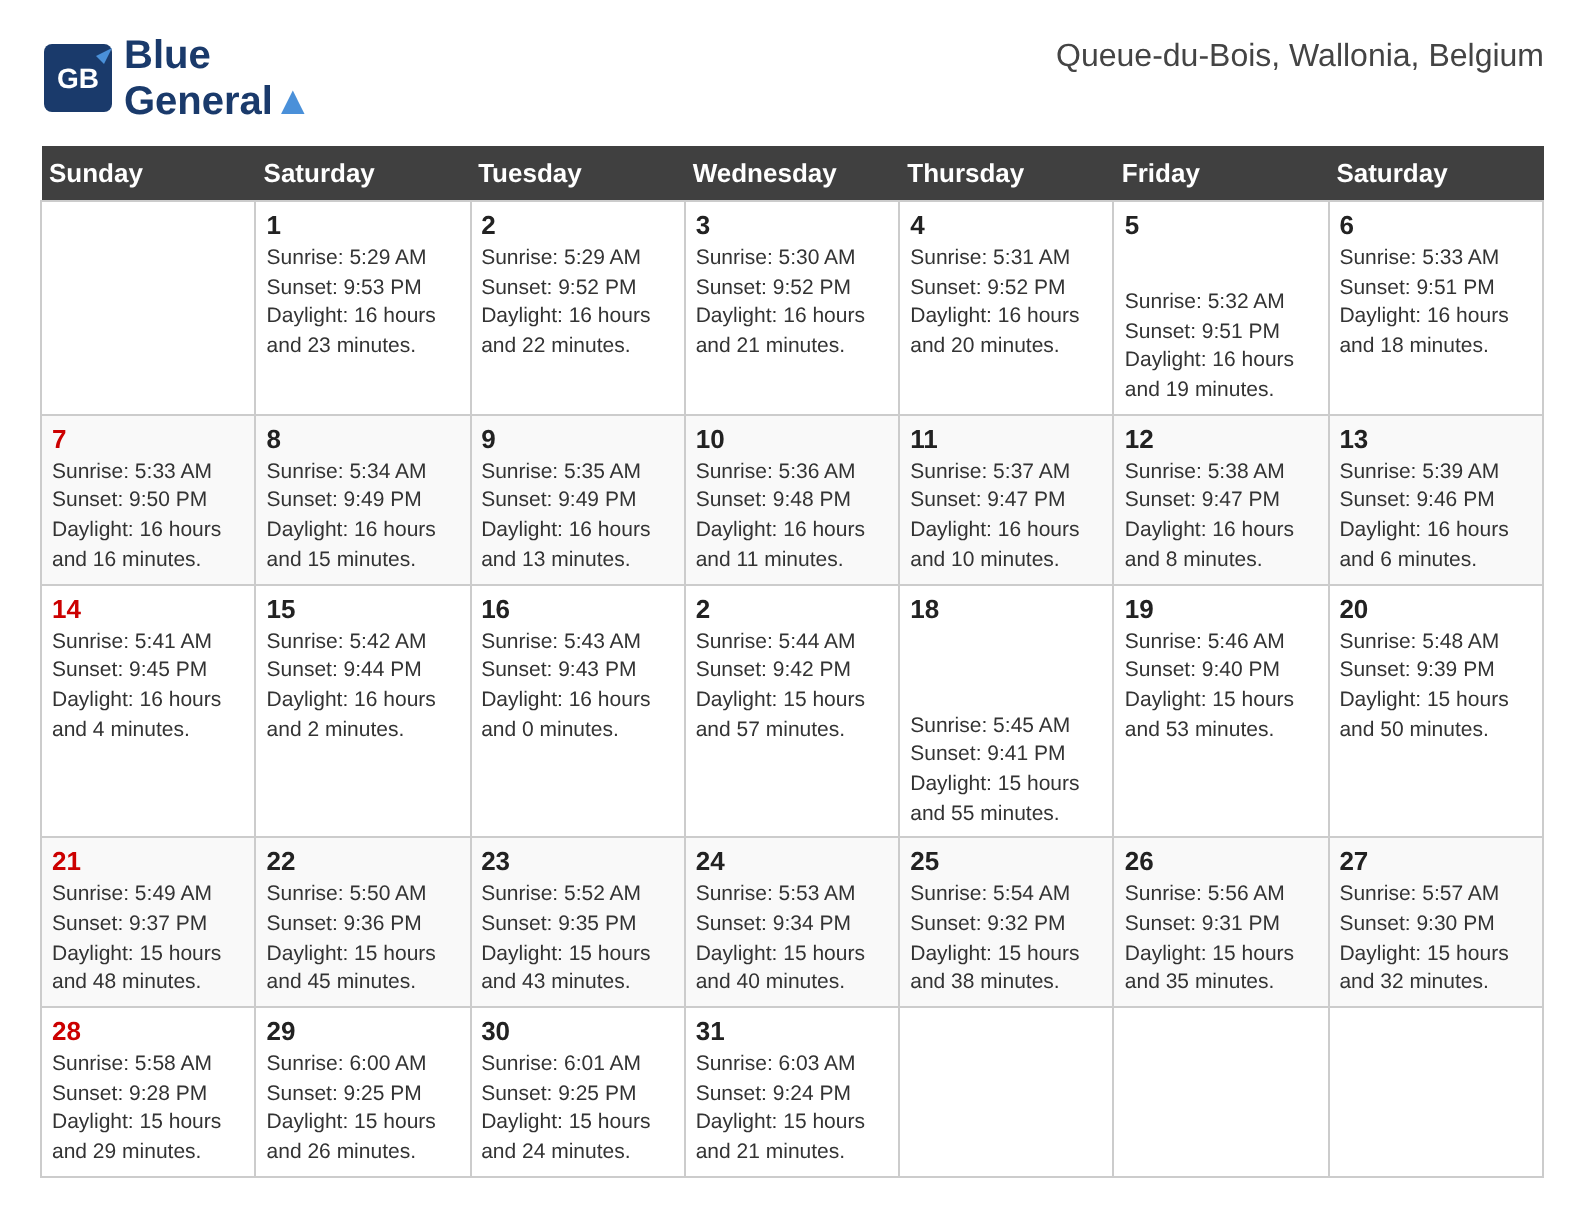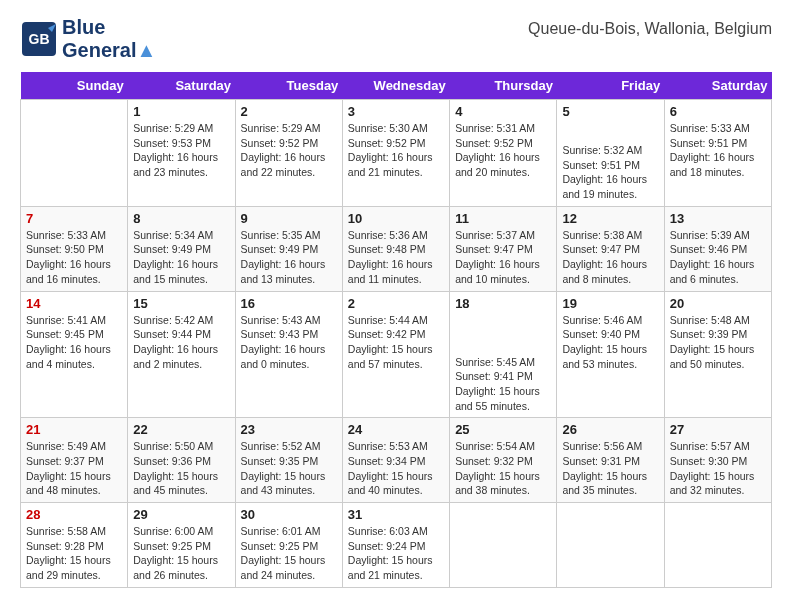--- a/index.html
+++ b/index.html
@@ -37,24 +37,24 @@
     .location-title {
       font-size: 16px;
       color: #444;
     }
     .calendar {
       width: 100%;
       border-collapse: collapse;
       font-size: 11px;
     }
     .calendar th {
-      background-color: #6d28d9;
+      background-color: #404040;
       color: #fff;
       padding: 6px 4px;
-      text-align: right;
+      text-align: left;
       font-size: 13px;
       font-weight: bold;
     }
     .calendar td {
       border: 1px solid #ccc;
       vertical-align: top;
       padding: 4px 5px;
       width: 107px;
       min-height: 80px;
       background: #fff;

